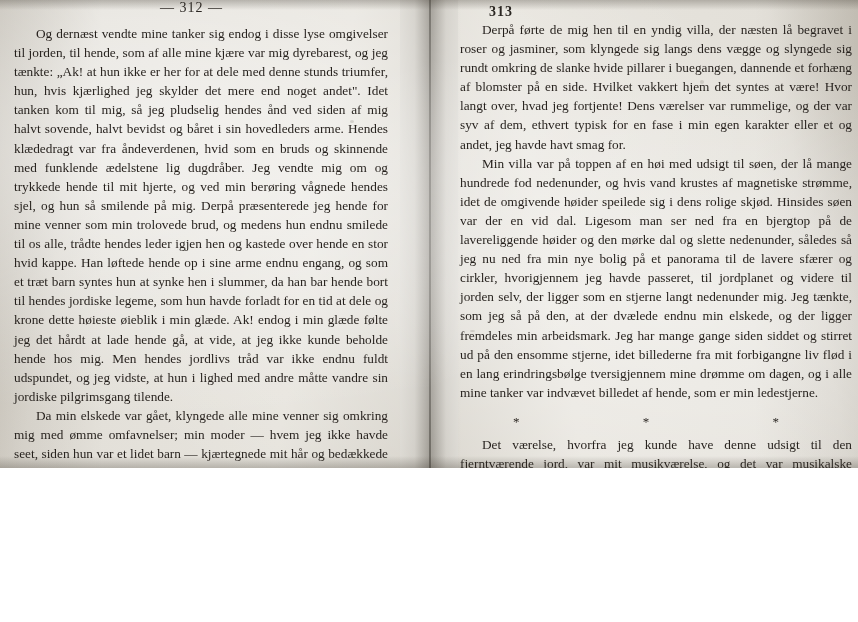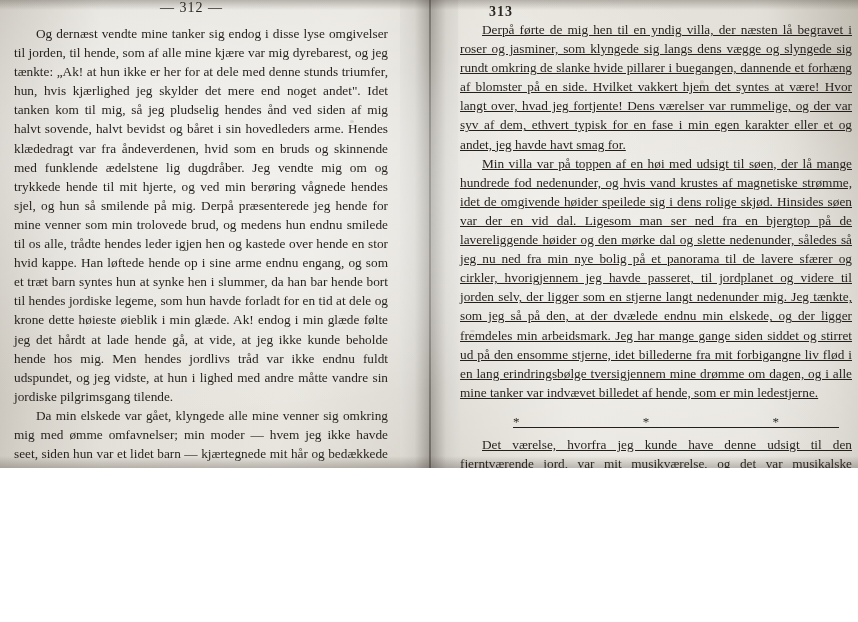--- a/index.html
+++ b/index.html
@@ -97,21 +97,20 @@
   }
   .col-left {
     top: 24px;
     left: 14px;
     width: 374px;
   }
   .col-right {
     top: 20px;
     left: 460px;
     width: 392px;
-    text-decoration: underline;
   }
   p {
     margin: 0;
     text-indent: 0;
   }
   p.indent {
     text-indent: 22px;
   }
   .asterisks {
     text-align: center;

